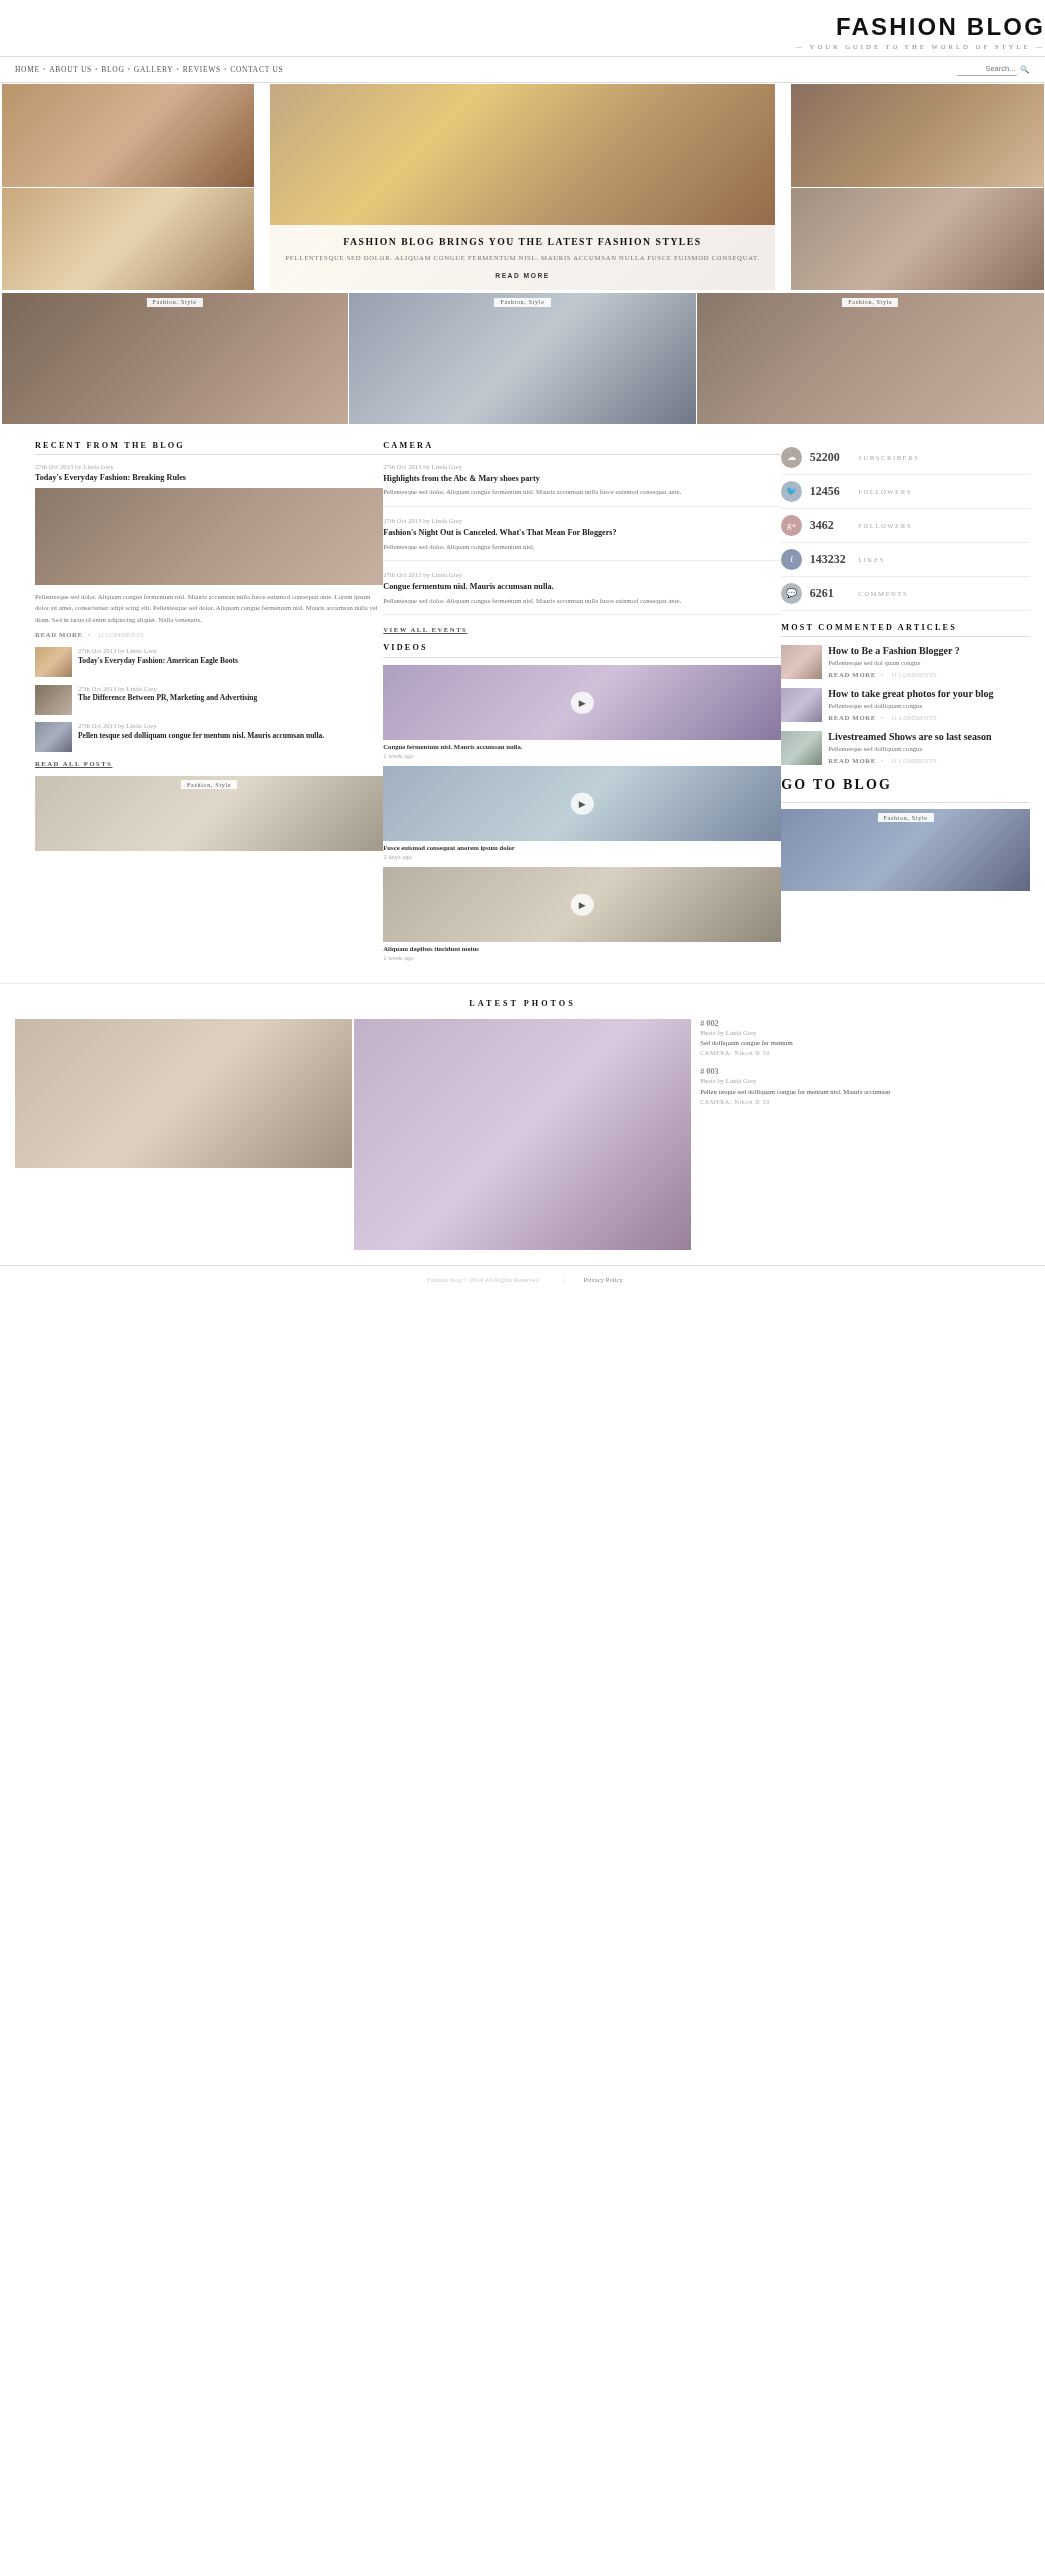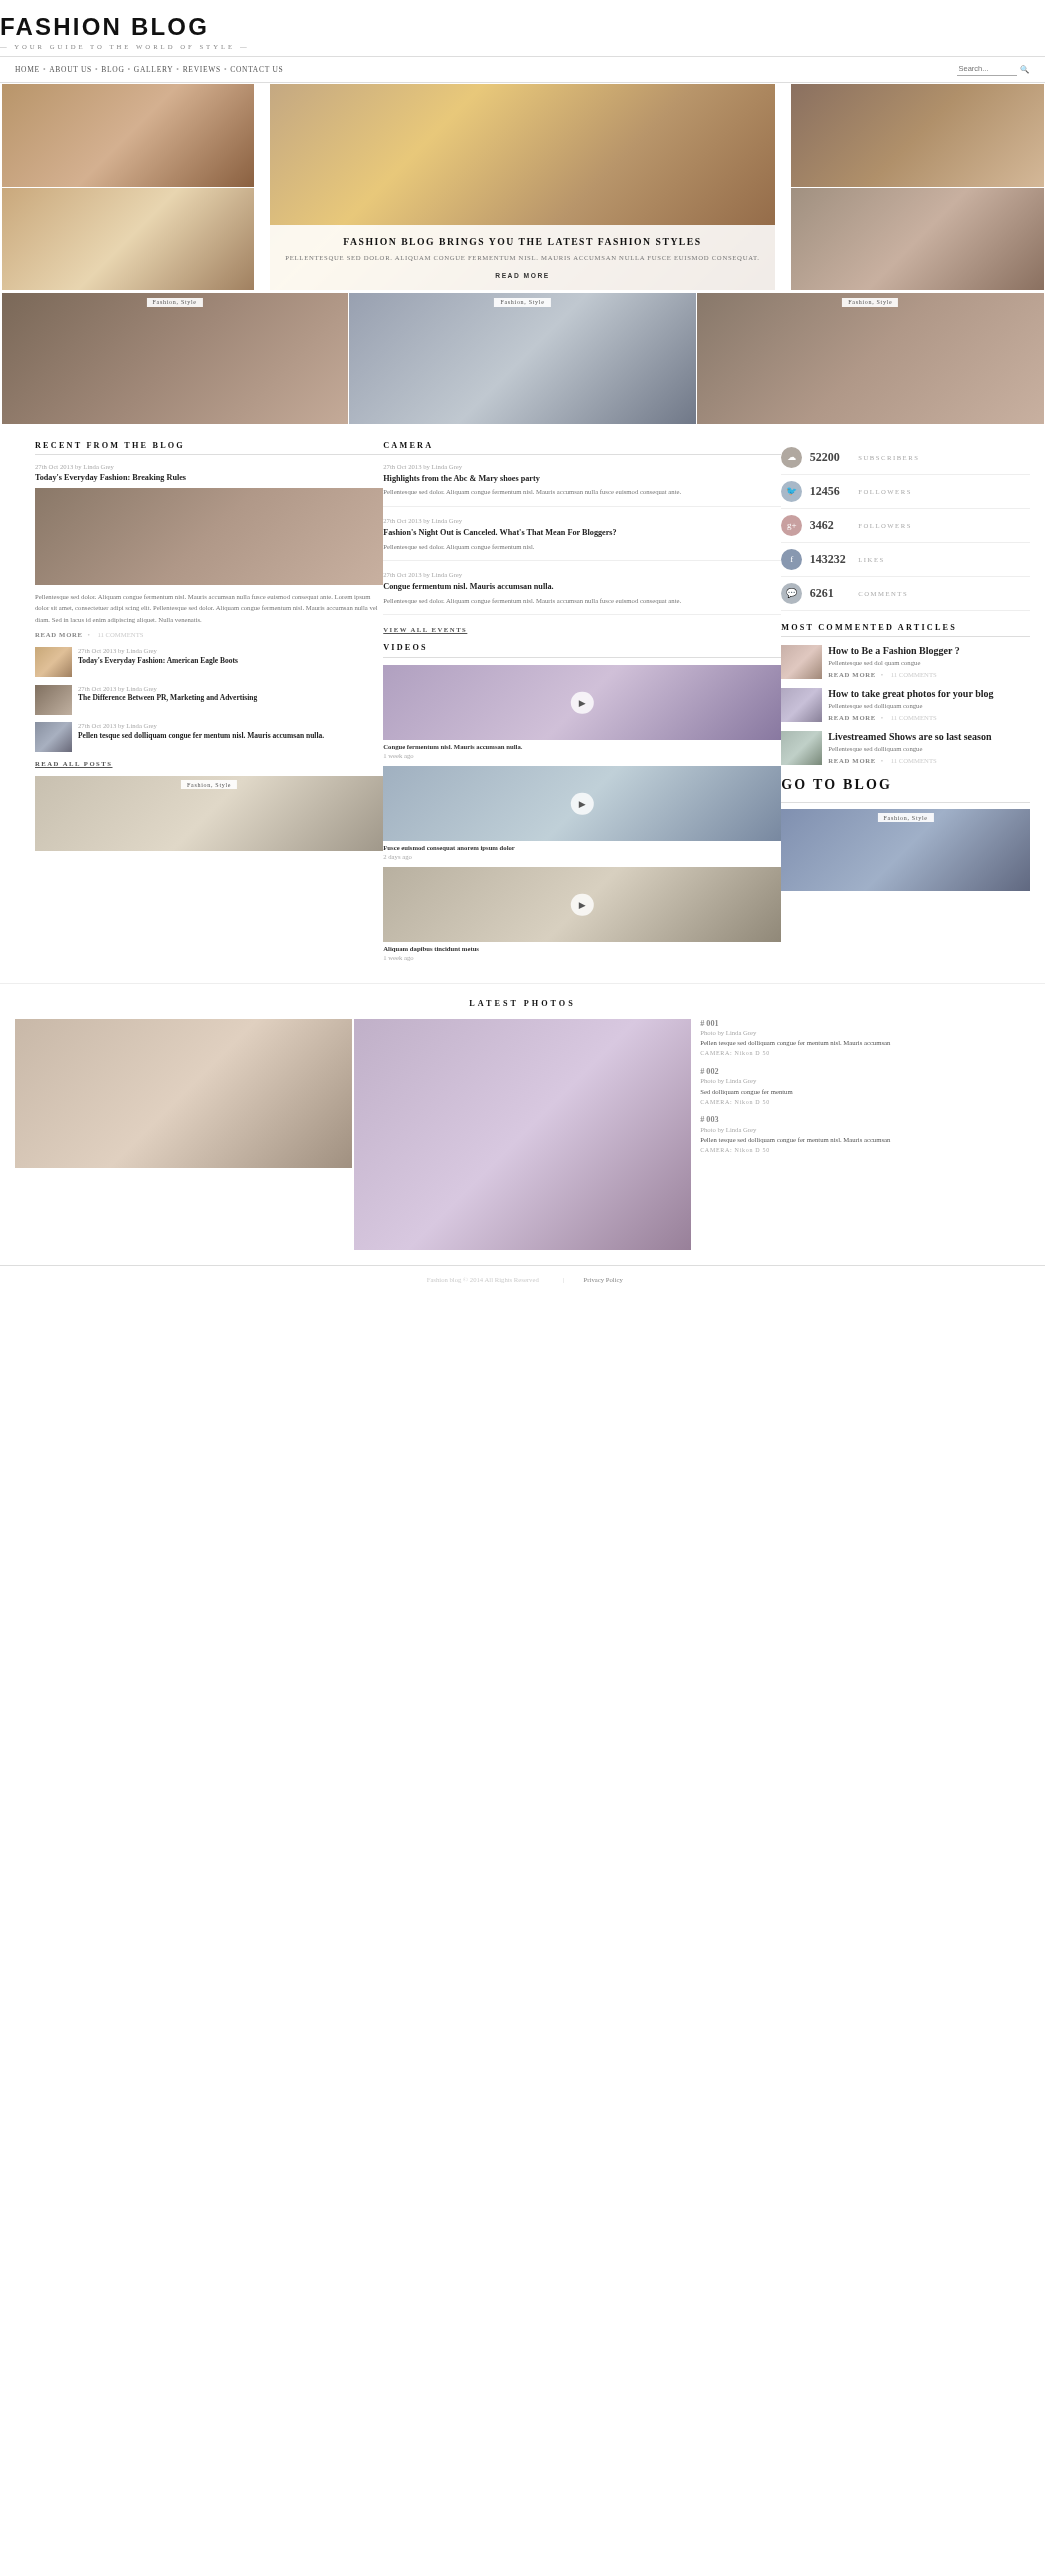--- a/index.html
+++ b/index.html
@@ -1,30 +1,30 @@
 <!DOCTYPE html>
 <html style="font-size:12px"><head>
   <meta charset="utf-8">
   <style>
     *, *::before, *::after { box-sizing: border-box; margin: 0; padding: 0; }
     body { font-family: 'Georgia', serif; background: #fff; color: #333; font-size: 9px; }
     
     
-    .site-header { text-align: left; padding: 13.4px 0 6px; border-bottom: 0.7px solid #ddd; }
+    .site-header { text-align: right; padding: 13.4px 0 6px; border-bottom: 0.7px solid #ddd; }
     .site-title { font-size: 24px; font-weight: 900; letter-spacing: 2.2px; font-family: 'Arial Black', sans-serif; color: #111; }
     .site-tagline { font-size: 6.7px; letter-spacing: 3px; color: #888; margin-top: 1.5px; }
     .site-tagline::before { content: '— '; }
     .site-tagline::after { content: ' —'; }
 
     
     nav { display: flex; align-items: center; padding: 6px 15px; border-bottom: 0.7px solid #ddd; font-size: 7.5px; letter-spacing: 0.7px; }
     nav a { color: #555; text-decoration: none; margin-right: 3px; }
     nav span.dot { color: #aaa; margin-right: 3px; }
     .nav-search { margin-left: auto; display: flex; align-items: center; gap: 3px; }
-    .nav-search input { border: none; border-bottom: 0.7px solid #aaa; outline: none; font-size: 7.5px; width: 60px; padding: 1.5px; color: #888; }
+    .nav-search input { border: none; border-bottom: 0.7px solid #aaa; outline: none; font-size: 7.5px; width: 60px; padding: 1.5px; color: #888; text-align: right; }
     .nav-search .search-icon { color: #555; cursor: pointer; }
 
     
     .hero { display: grid; grid-template-columns: 1fr 2fr 1fr; gap: 16px; padding: 1.5px; height: 209px; }
     .hero-left, .hero-right { display: flex; flex-direction: column; gap: 1.5px; }
     .hero-img { flex: 1; overflow: hidden; }
     .hero-center { position: relative; display: flex; flex-direction: column; justify-content: flex-end; }
     .hero-center-img { width: 100%; height: 100%; background: linear-gradient(135deg, #c4a882 0%, #e8c87a 30%, #b8956a 60%, #8a6040 100%); }
     .hero-overlay { position: absolute; bottom: 0; left: 0; right: 0; background: rgba(255,255,255,0.88); padding: 10.5px 15px; text-align: center; }
     .hero-overlay h2 { font-size: 9.7px; font-weight: 700; letter-spacing: 1.5px; margin-bottom: 4.5px; color: #111; line-height: 1.4; }
@@ -380,26 +380,20 @@
   <div class="photos-layout">
     <div class="photos-left">
       <div class="photo-big img-ph1"></div>
       <div class="photo-sm img-ph2"></div>
     </div>
     <div class="photos-center">
       <div style="height:231px" class="img-ph3"></div>
     </div>
     <div class="photos-right">
       <div class="photo-entry">
-        <div class="photo-num"># 001</div>
-        <div class="photo-by">Photo by Linda Grey</div>
-        <div class="photo-desc">Pellen tesque sed dolliquam congue fer mentum nisl. Mauris accumsan</div>
-        <div class="photo-camera">CAMERA: Nikon D 50</div>
-      </div>
-      <div class="photo-entry">
         <div class="photo-num"># 002</div>
         <div class="photo-by">Photo by Linda Grey</div>
         <div class="photo-desc">Sed dolliquam congue fer mentum</div>
         <div class="photo-camera">CAMERA: Nikon D 50</div>
       </div>
       <div class="photo-entry">
         <div class="photo-num"># 003</div>
         <div class="photo-by">Photo by Linda Grey</div>
         <div class="photo-desc">Pellen tesque sed dolliquam congue fer mentum nisl. Mauris accumsan</div>
         <div class="photo-camera">CAMERA: Nikon D 50</div>

